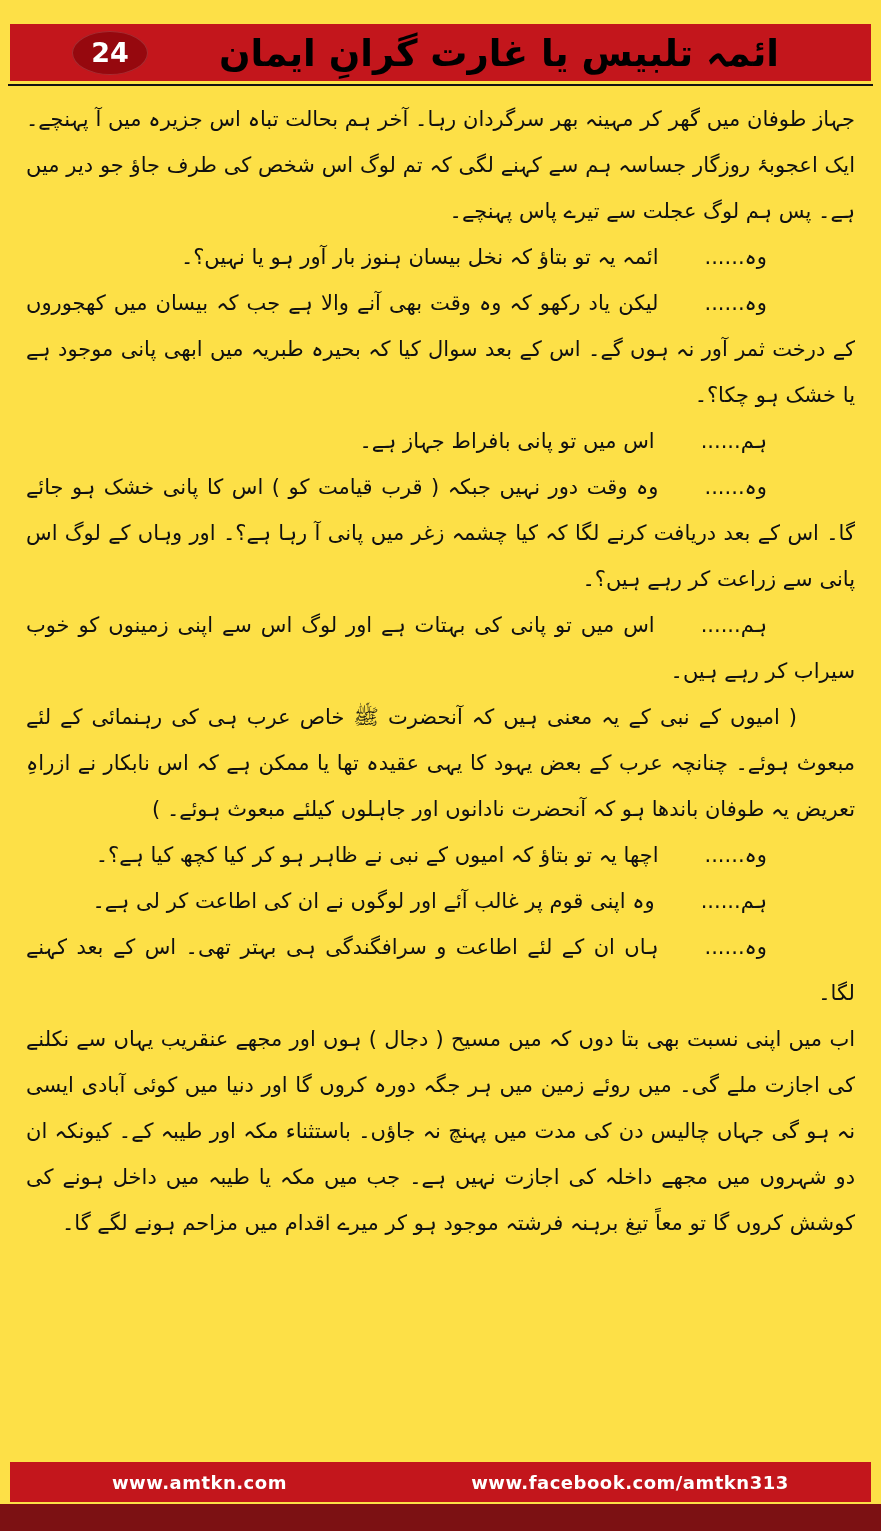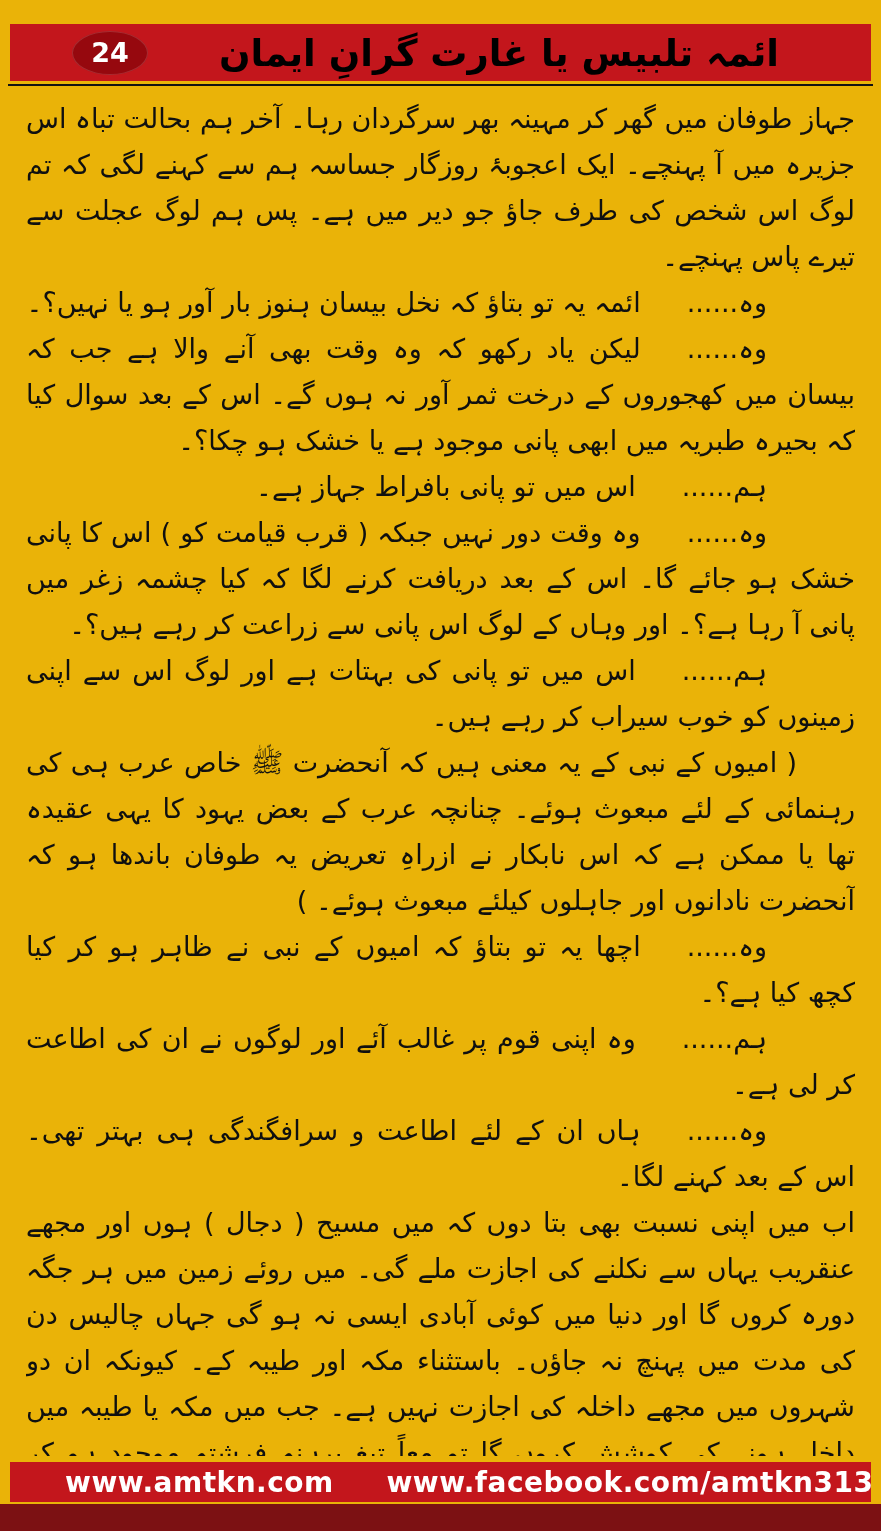--- a/index.html
+++ b/index.html
@@ -5,21 +5,21 @@
   * { box-sizing: border-box; }
   html, body { margin: 0; padding: 0; }
   body {
     width: 881px; height: 1531px;
     background: #ffffff;
     font-family: "DejaVu Sans", "Liberation Sans", sans-serif;
   }
   .page {
     position: relative;
     width: 881px; height: 1531px;
-    background: #eab308;
+    background: #fde047;
     overflow: hidden;
   }
 
   
   .topbar {
     position: absolute; top: 24px; left: 10px; right: 10px; height: 57px;
     background: var(--header-red, #c3161c);
   }
   .page-badge {
     position: absolute; left: 62px; top: 50%; transform: translateY(-50%);
@@ -42,39 +42,39 @@
   .header-rule {
     position: absolute; top: 84px; left: 8px; right: 8px; height: 2px;
     background: #131313;
   }
 
   
   .body-text {
     position: absolute; top: 96px; left: 26px; right: 26px; bottom: 75px;
     direction: rtl;
     text-align: justify;
-    font-size: 27px;
+    font-size: 21px;
     line-height: 46px;
     color: var(--body-text, #101010);
     overflow: hidden;
   }
   .para { margin: 0; }
   .para.dialog { text-indent: 88px; }
   .para.indent-sm { text-indent: 58px; }
   .speaker { margin-left: 46px; }
 
   
   .footer-bar {
     position: absolute; left: 10px; right: 10px; top: 1462px; height: 40px;
     background: var(--footer-red, #c3161c);
   }
   .footer-url {
     position: absolute; top: 0; height: 40px;
     display: flex; align-items: center; justify-content: center;
-    color: #ffffff; font-size: 28px; font-weight: bold;
+    color: #ffffff; font-size: 18px; font-weight: bold;
     letter-spacing: 0.5px;
   }
   .footer-url.left  { left: 0;  width: 44%; }
   .footer-url.right { right: 0; width: 56%; }
   .footer-strip {
     position: absolute; left: 0; right: 0; top: 1504px; height: 27px;
     background: var(--footer-maroon, #7c1113);
   }
 </style>
 </head>

